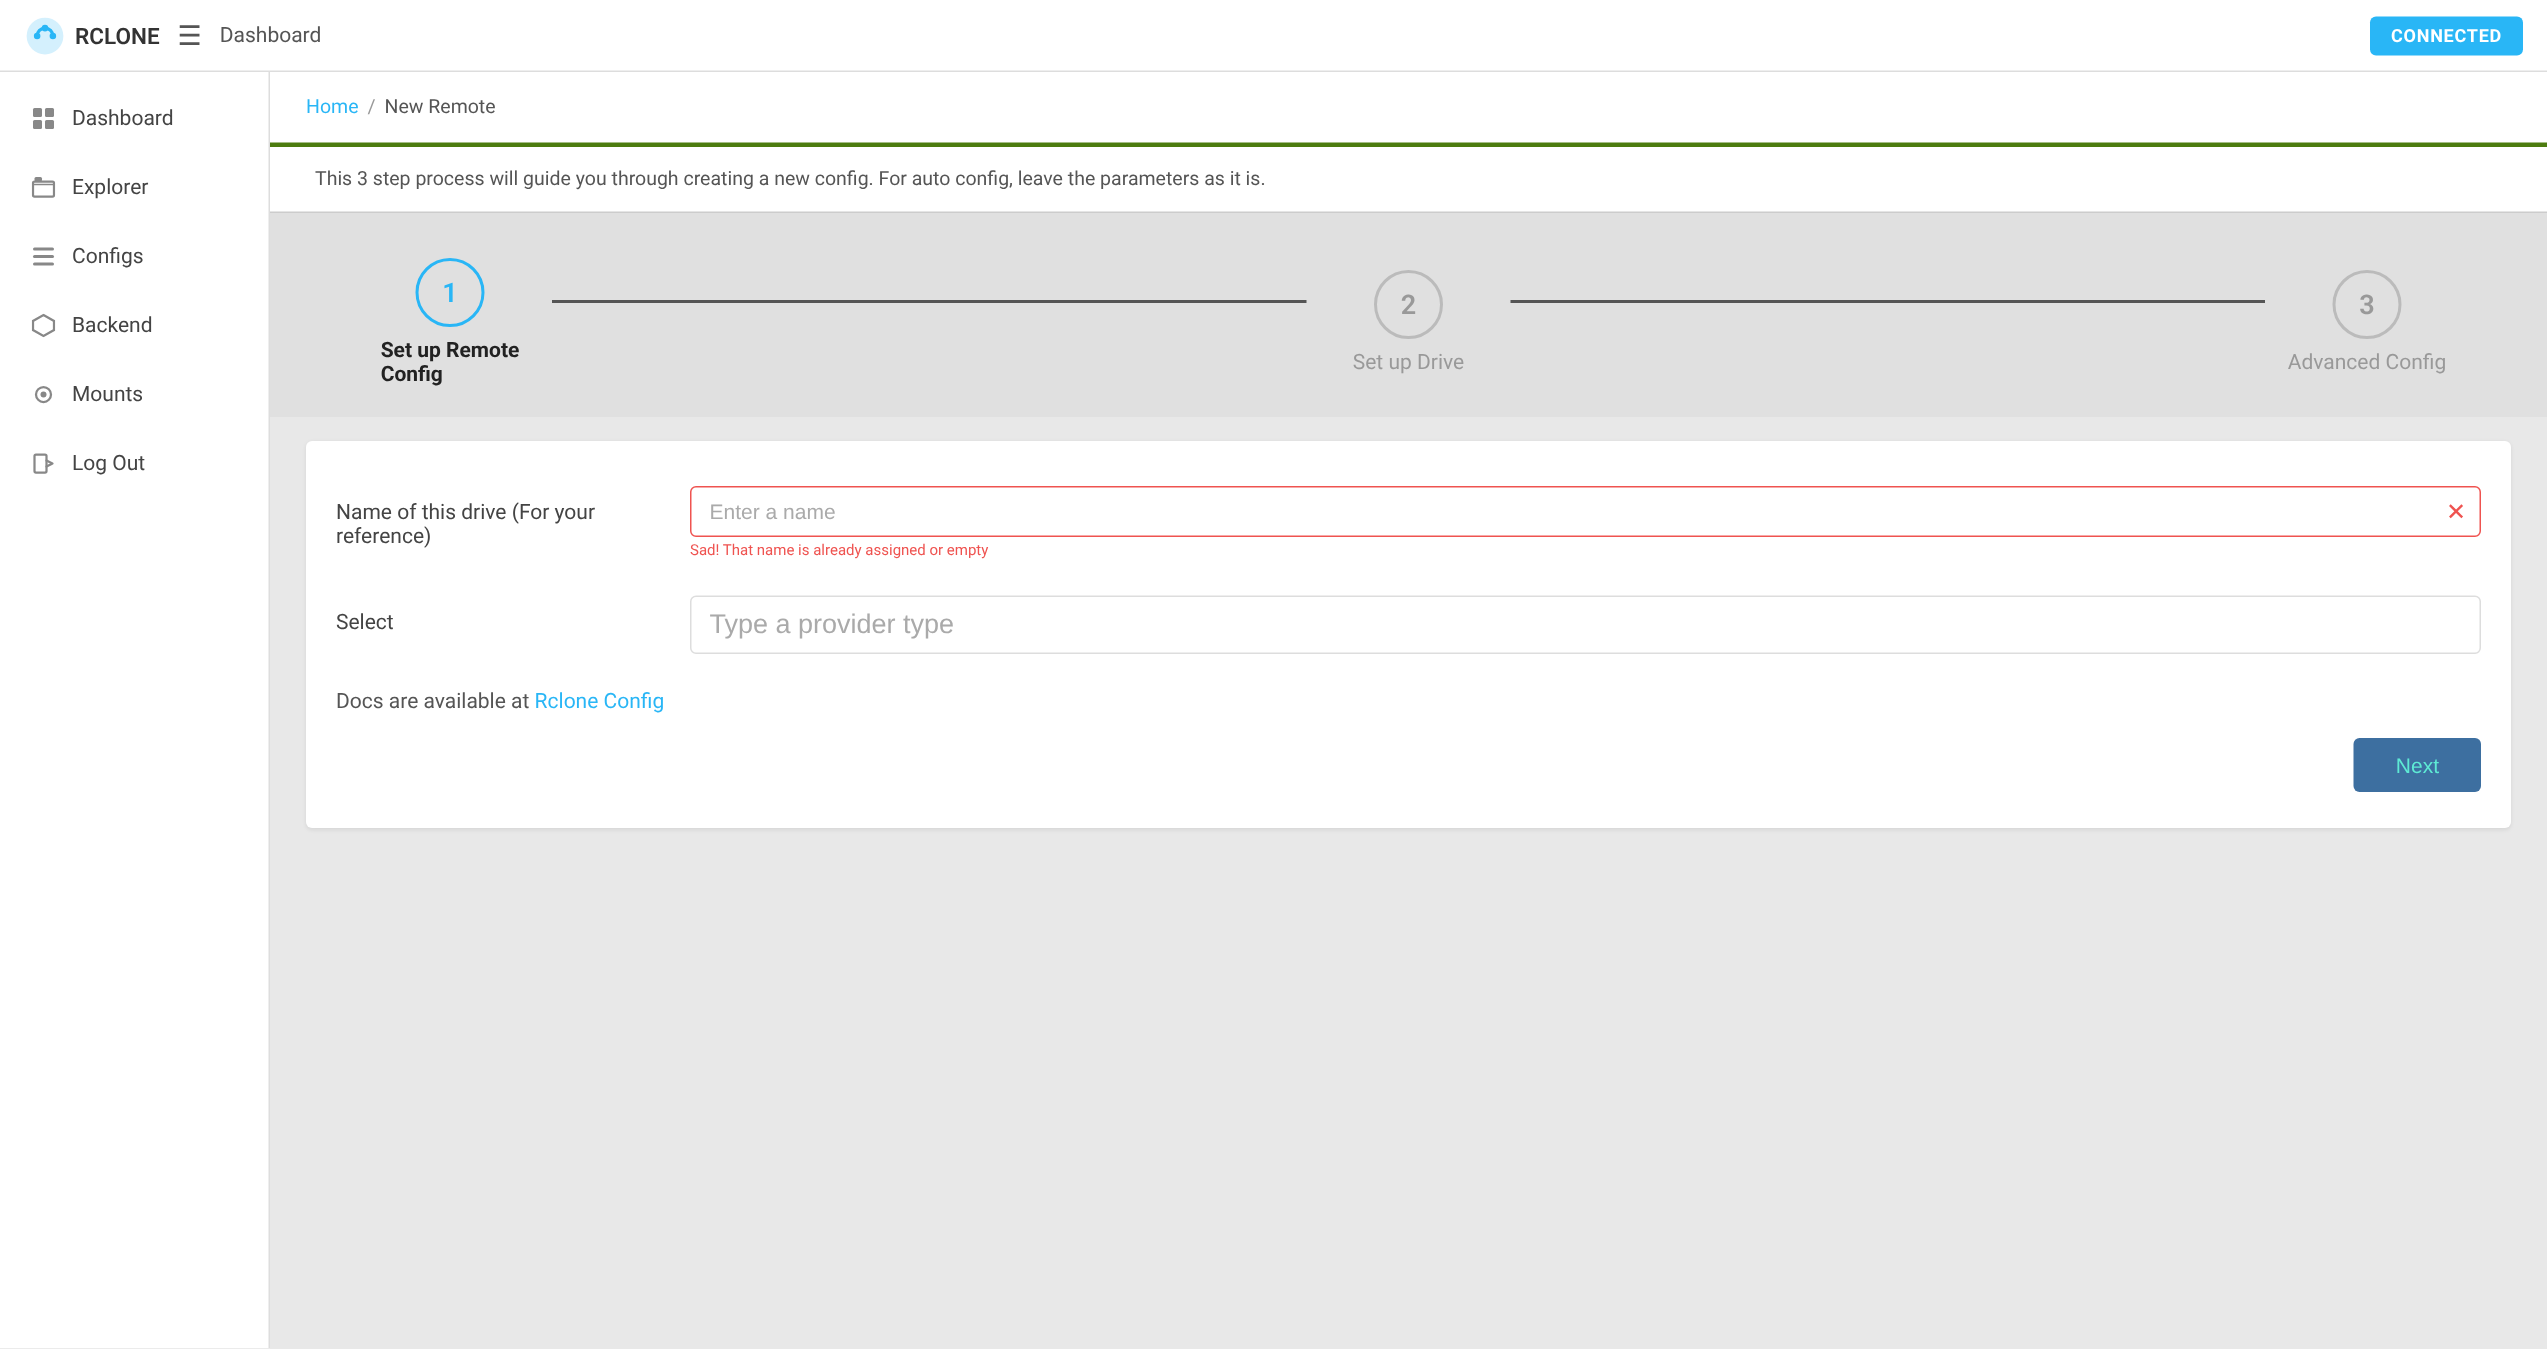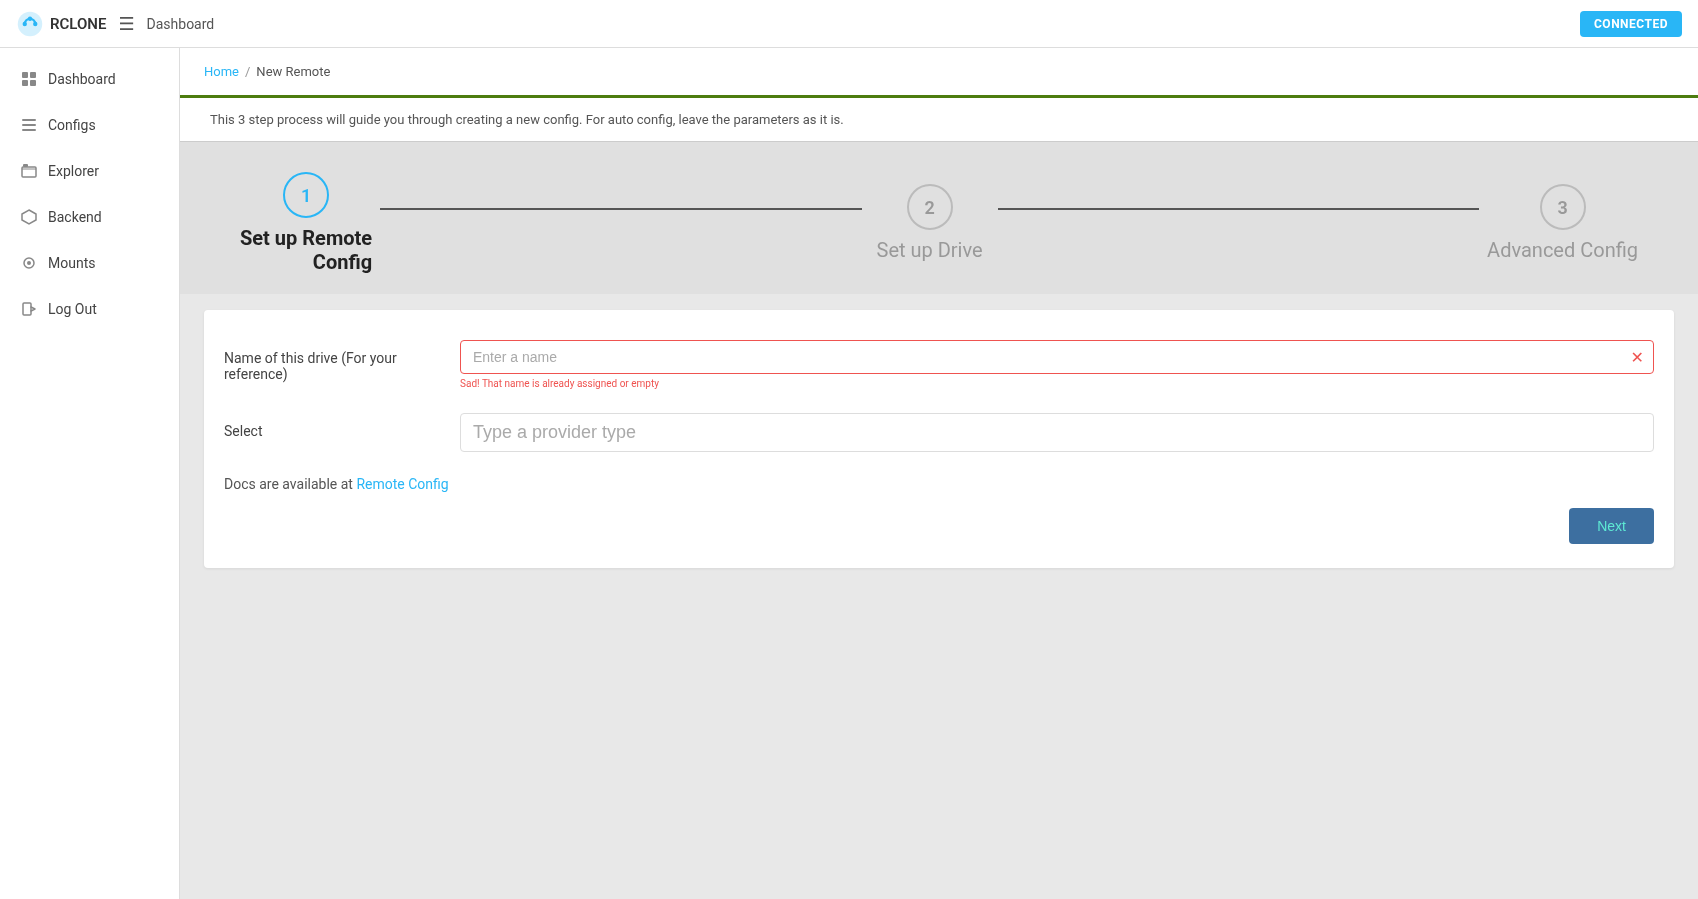--- a/index.html
+++ b/index.html
@@ -63,21 +63,21 @@
       background: #e0e0e0; padding: 30px 60px 20px;
       display: flex; align-items: center; justify-content: center;
     }
     .step-item { display: flex; flex-direction: column; align-items: center; min-width: 120px; }
     .step-circle {
       width: 46px; height: 46px; border-radius: 50%; border: 2px solid #bbb;
       display: flex; align-items: center; justify-content: center;
       font-size: 18px; font-weight: 600; color: #999; background: #e0e0e0;
     }
     .step-circle.active { border-color: #29b6f6; color: #29b6f6; background: #e0e0e0; }
-    .step-label { margin-top: 8px; font-size: 20px; color: #999; text-align: right; }
+    .step-label { margin-top: 8px; font-size: 14px; color: #999; text-align: left; }
     .step-label.active { color: #222; font-weight: 700; }
     .step-connector { flex: 1; height: 2px; background: #555; margin: 0 8px; margin-bottom: 28px; min-width: 160px; }
 
     
     .form-card {
       background: #fff; margin: 16px 24px;
       border-radius: 4px; padding: 30px 20px 24px;
       box-shadow: 0 1px 3px rgba(0,0,0,0.08);
     }
     .form-row { display: flex; align-items: flex-start; margin-bottom: 24px; gap: 16px; }
@@ -141,36 +141,36 @@
             <rect x="9" y="1" width="6" height="6" rx="1" fill="#888"></rect>
             <rect x="1" y="9" width="6" height="6" rx="1" fill="#888"></rect>
             <rect x="9" y="9" width="6" height="6" rx="1" fill="#888"></rect>
           </svg>
       </span>
       <span>Dashboard</span>
     </div>
     <div class="sidebar-item">
       <span class="sidebar-icon">
         <svg width="16" height="16" viewBox="0 0 16 16" fill="none">
+            <rect x="1" y="4" width="14" height="10" rx="1" stroke="#888" stroke-width="1.5"></rect>
+            <path d="M1 6h14" stroke="#888" stroke-width="1"></path>
+            <rect x="2" y="1" width="5" height="3" rx="1" fill="#888"></rect>
+          </svg>
+      </span>
+      <span>Explorer</span>
+    </div>
+    <div class="sidebar-item">
+      <span class="sidebar-icon">
+        <svg width="16" height="16" viewBox="0 0 16 16" fill="none">
             <rect x="1" y="2" width="14" height="2" rx="1" fill="#888"></rect>
             <rect x="1" y="7" width="14" height="2" rx="1" fill="#888"></rect>
             <rect x="1" y="12" width="14" height="2" rx="1" fill="#888"></rect>
           </svg>
       </span>
       <span>Configs</span>
-    </div>
-    <div class="sidebar-item">
-      <span class="sidebar-icon">
-        <svg width="16" height="16" viewBox="0 0 16 16" fill="none">
-            <rect x="1" y="4" width="14" height="10" rx="1" stroke="#888" stroke-width="1.5"></rect>
-            <path d="M1 6h14" stroke="#888" stroke-width="1"></path>
-            <rect x="2" y="1" width="5" height="3" rx="1" fill="#888"></rect>
-          </svg>
-      </span>
-      <span>Explorer</span>
     </div>
     <div class="sidebar-item">
       <span class="sidebar-icon">
         <svg width="16" height="16" viewBox="0 0 16 16" fill="none">
             <polygon points="8,1 15,5 15,11 8,15 1,11 1,5" stroke="#888" stroke-width="1.5" fill="none"></polygon>
           </svg>
       </span>
       <span>Backend</span>
     </div>
     <div class="sidebar-item">
@@ -251,21 +251,21 @@
 
         <div class="form-row">
           <div class="form-label">Select</div>
           <div class="form-field">
             <input class="text-input-normal" type="text" placeholder="Type a provider type" style="">
           </div>
         </div>
 
         <div class="docs-row">
           <span>Docs are available at </span>
-          <a class="docs-link">Remote Config</a>
+          <a class="docs-link">Rclone Config</a>
         </div>
 
         <div class="form-footer">
           <button class="btn-next">Next</button>
         </div>
       </div>
     </div>
   </div>
 </div>
 

